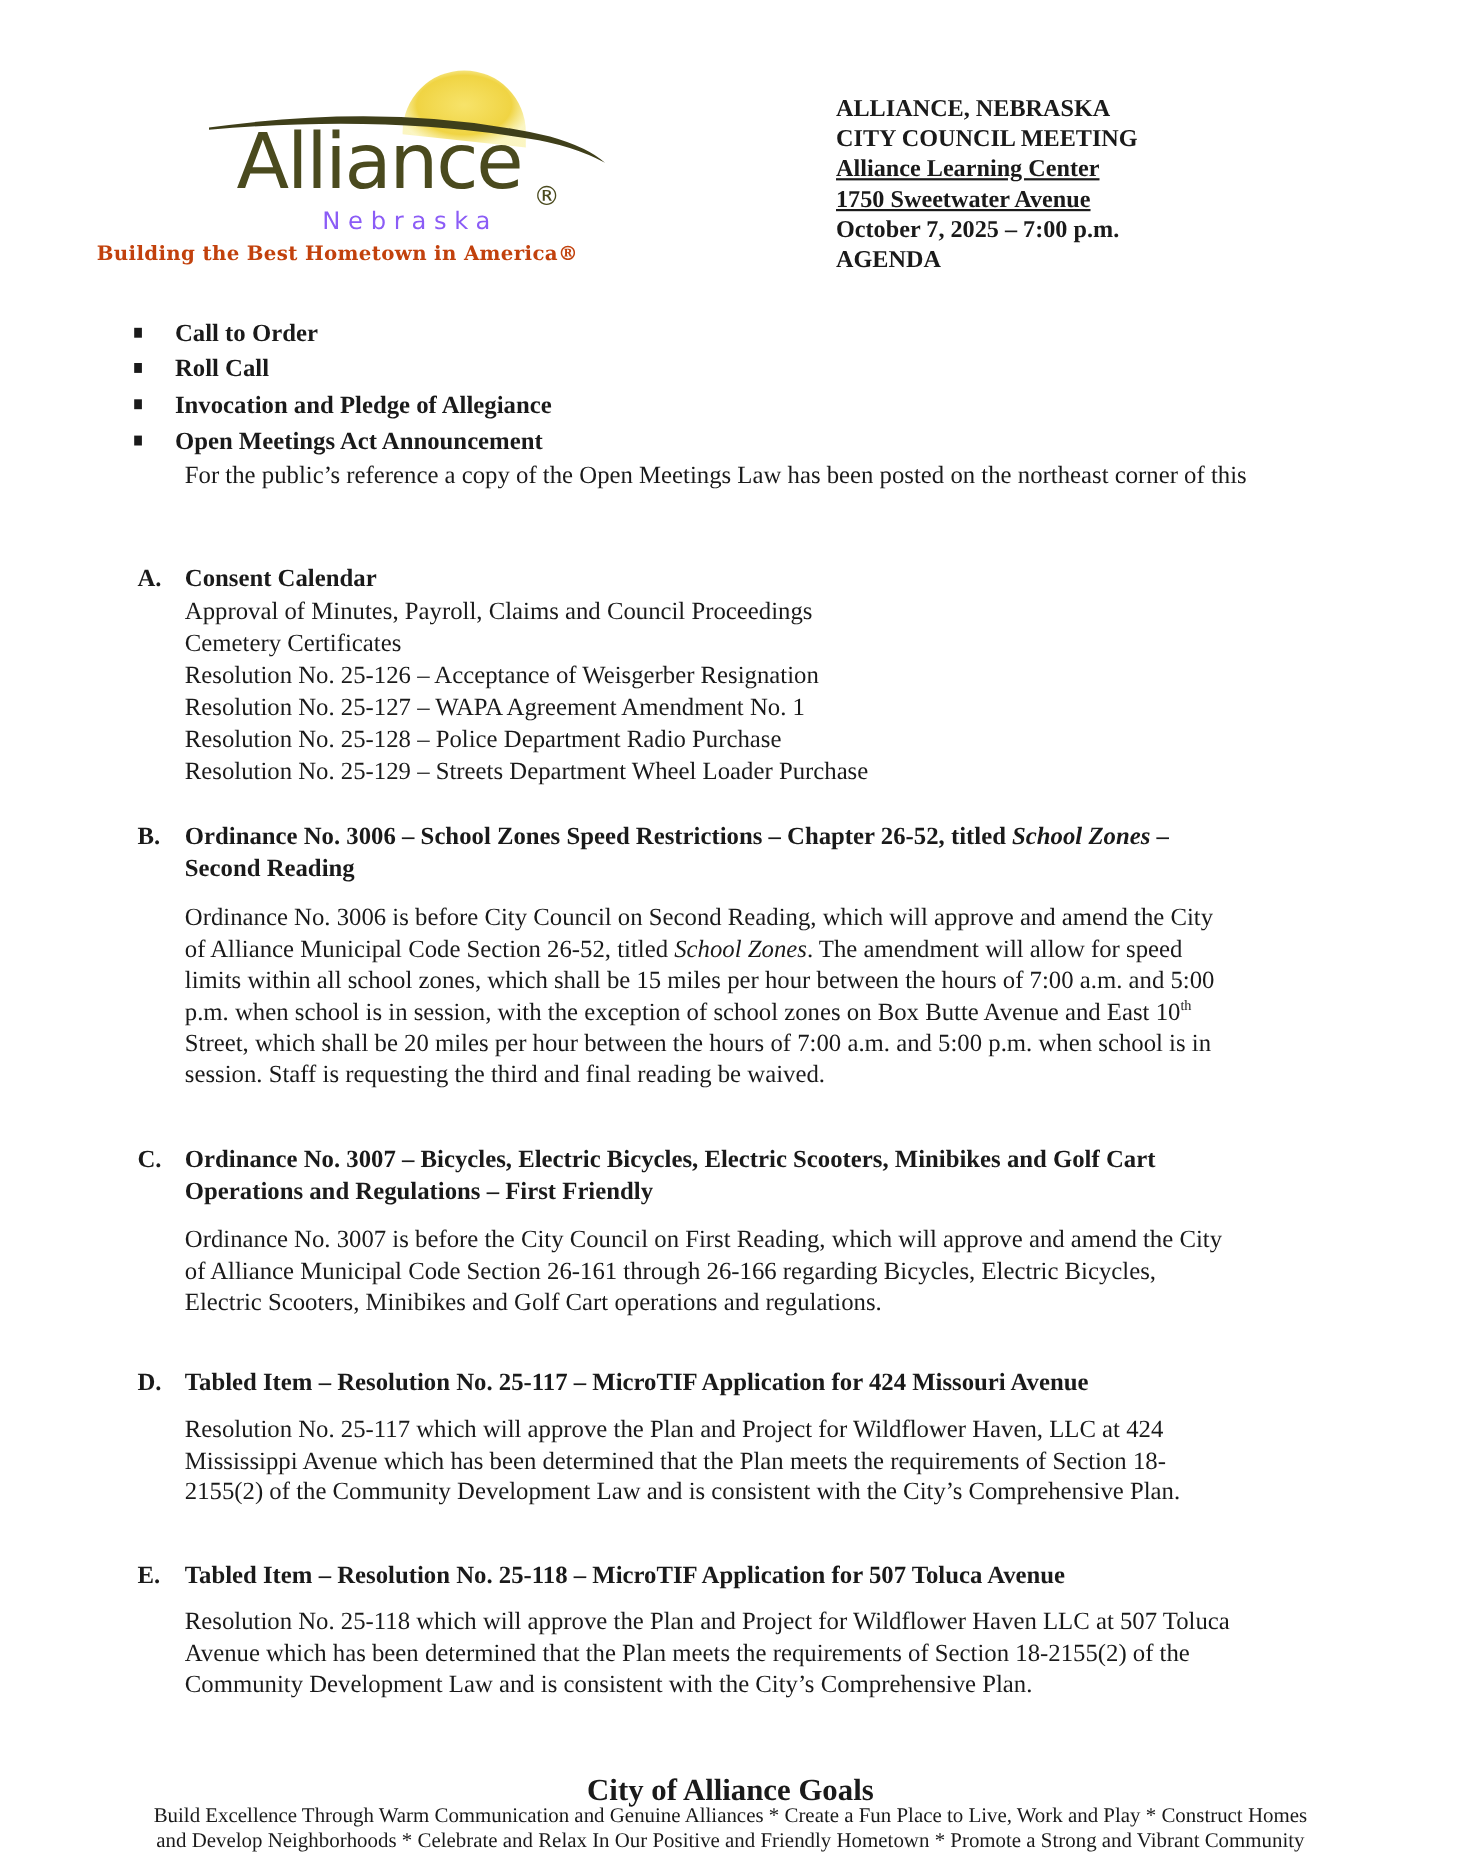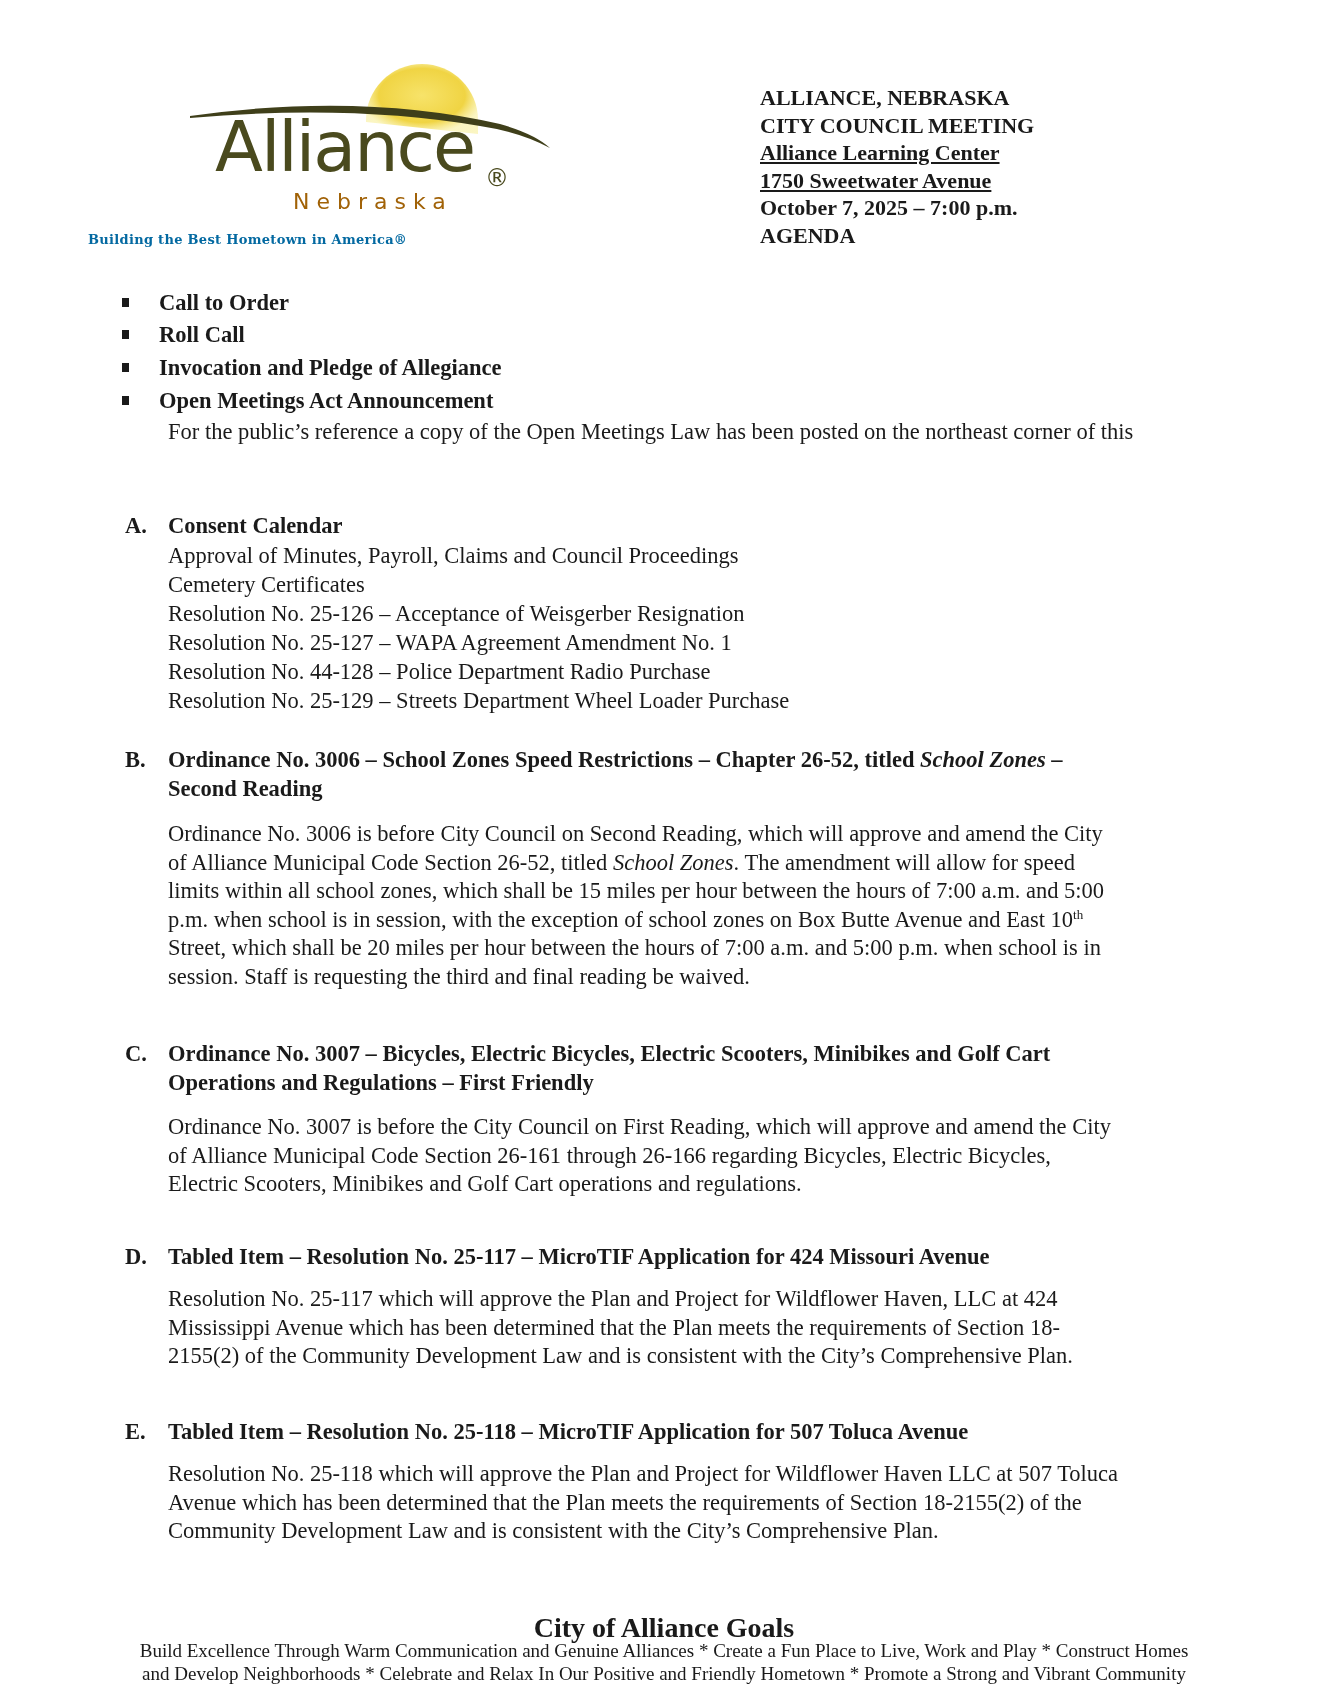--- a/index.html
+++ b/index.html
@@ -8,23 +8,23 @@
   .page { position: absolute; left: 0; top: 0; width: 1328px; height: 1378px; }
 
   
   .logo { position: absolute; left: 80px; top: 52px; width: 540px; height: 210px; }
   .logo svg { position: absolute; left: 100px; top: 0; }
   .logo-word { position: absolute; left: 135px; top: 60px; font-family: "DejaVu Sans", sans-serif;
                font-size: 70px; color: #4a4a1e; letter-spacing: -2px; line-height: 1; }
   .logo-reg { position: absolute; left: 405px; top: 112px; font-family: "DejaVu Sans", sans-serif;
               font-size: 24px; color: #4a4a1e; }
   .logo-sub { position: absolute; left: 213px; top: 137px; font-family: "DejaVu Sans", sans-serif;
-              font-size: 22px; color: #a16207; letter-spacing: 7px; }
-  .logo-tag { position: absolute; left: 8px; top: 180px; font-family: "DejaVu Serif", serif;
-              font-size: 13px; color: #0369a1; font-weight: bold; letter-spacing: 0.3px; white-space: nowrap; }
+              font-size: 22px; color: #8b5cf6; letter-spacing: 7px; }
+  .logo-tag { position: absolute; left: 8px; top: 168px; font-family: "DejaVu Serif", serif;
+              font-size: 18px; color: #c2410c; font-weight: bold; letter-spacing: 0.3px; white-space: nowrap; }
 
   
   .header { position: absolute; left: 760px; top: 84px; width: 380px; text-align: left;
             font-weight: bold; font-size: 22px; line-height: 27.5px; }
   .header .u { text-decoration: underline; }
 
   
   .content { position: absolute; left: 0; top: 0; width: 1328px; font-size: 22.5px; }
   .bullet-row { position: absolute; left: 122px; font-weight: bold; white-space: nowrap; }
   .bullet-sq { display: inline-block; width: 7px; height: 9px; background: #1a1a1a; margin-right: 30px;
@@ -90,21 +90,21 @@
     </div>
 
     <div class="sec-head" style="top:512px;">
       <span class="sec-letter">A.</span><span>Consent Calendar</span>
     </div>
     <div class="para lines" style="top:541px; line-height:29px;">
       <div>Approval of Minutes, Payroll, Claims and Council Proceedings</div>
       <div>Cemetery Certificates</div>
       <div>Resolution No. 25-126 – Acceptance of Weisgerber Resignation</div>
       <div>Resolution No. 25-127 – WAPA Agreement Amendment No. 1</div>
-      <div>Resolution No. 44-128 – Police Department Radio Purchase</div>
+      <div>Resolution No. 25-128 – Police Department Radio Purchase</div>
       <div>Resolution No. 25-129 – Streets Department Wheel Loader Purchase</div>
     </div>
 
     <div class="sec-head" style="top:746px;">
       <div><span class="sec-letter">B.</span><span>Ordinance No. 3006 – School Zones Speed Restrictions – Chapter 26-52, titled </span><i>School Zones</i><span> –</span></div>
       <div class="sec-cont">Second Reading</div>
     </div>
     <div class="para lines" style="top:820px;">
       <div>Ordinance No. 3006 is before City Council on Second Reading, which will approve and amend the City</div>
       <div><span>of Alliance Municipal Code Section 26-52, titled </span><i>School Zones</i><span>. The amendment will allow for speed</span></div>

